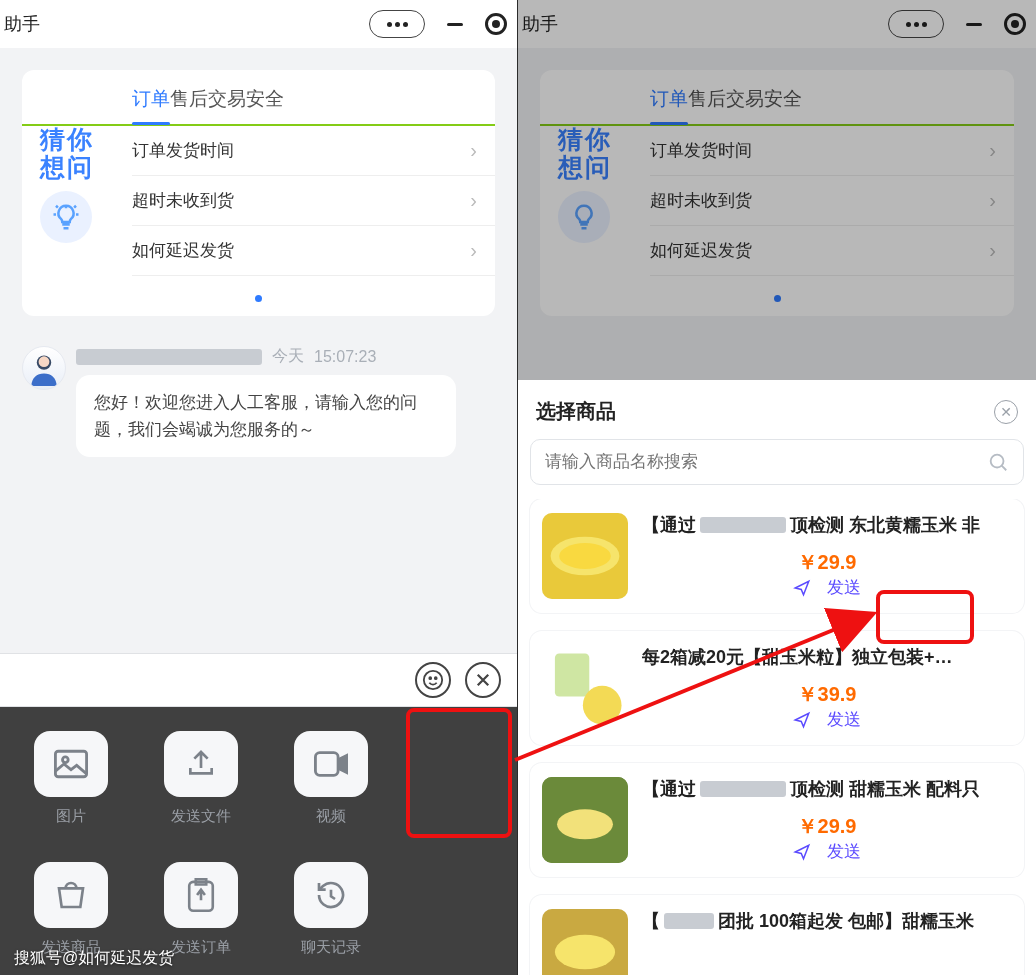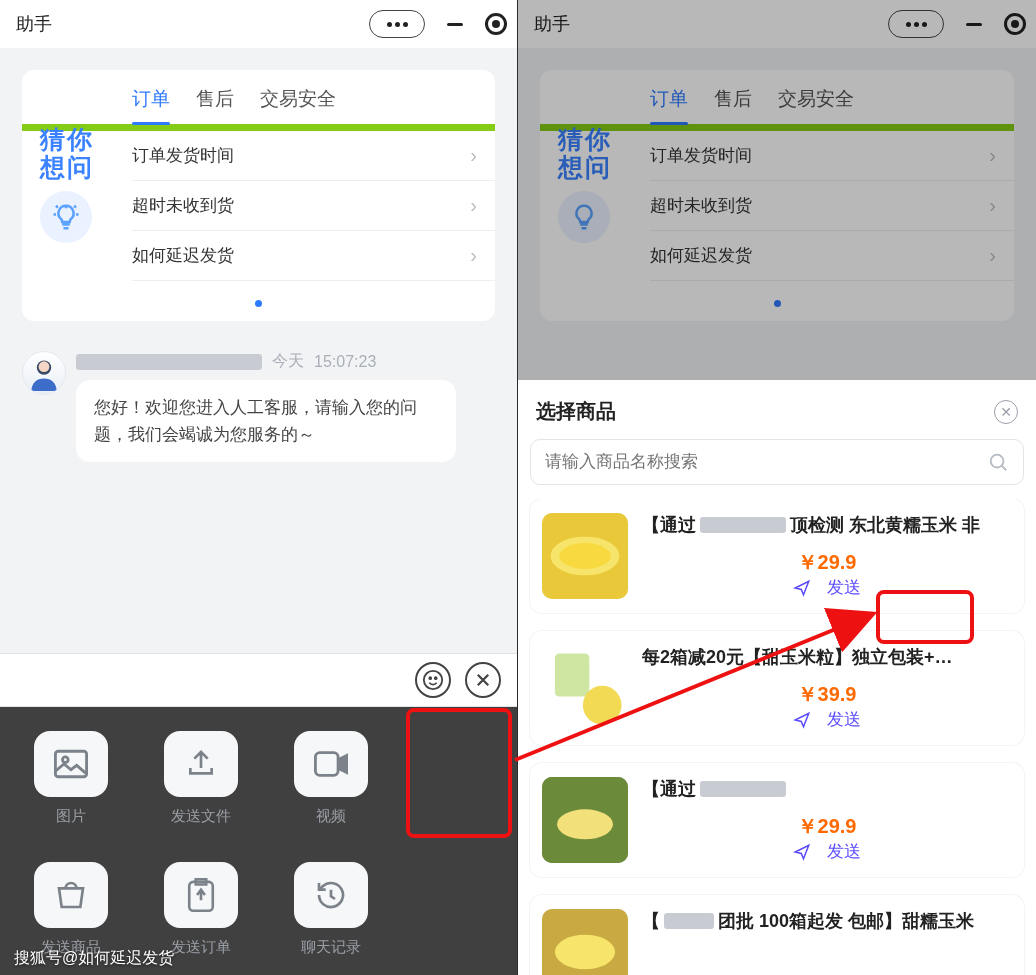--- a/index.html
+++ b/index.html
@@ -1,31 +1,31 @@
 <!DOCTYPE html>
 <html><head>
 <meta charset="utf-8">
 <style>
   * { box-sizing: border-box; margin: 0; padding: 0; }
   html, body { width: 1036px; height: 975px; font-family: "PingFang SC","Microsoft YaHei", Arial, sans-serif; background:#fff; overflow:hidden; position:relative;}
   .container{display:flex; width:1036px; height:975px;}
   .pane{ width:518px; height:975px; background:#f2f3f5; position:relative; border-right:1px solid #2b2b2b;}
   .pane.right{border-right:none;}
   
-  .winbar{ height:48px; background:#fff; display:flex; align-items:center; justify-content:space-between; padding:0 10px 0 16px;}
+  .winbar{ height:48px; background:#fff; display:flex; align-items:center; justify-content:space-between; padding:0 10px 0 4px;}
   .winbar .title{font-size:18px; color:#222; padding-left:0;}
   .wincontrols{display:flex; gap:22px; align-items:center;}
   .cap{ width:56px; height:28px; border-radius:16px; border:1px solid #444; display:flex; align-items:center; justify-content:center; gap:3px;}
   .cap .d{width:5px;height:5px;background:#222;border-radius:50%;}
   .dash{width:16px;height:3px;background:#222;border-radius:2px;}
   .circleo{width:22px;height:22px;border:3px solid #222;border-radius:50%; position:relative;}
   .circleo::after{content:"";position:absolute;width:8px;height:8px;background:#222;border-radius:50%;top:4px;left:4px;}
   
   .card{ margin:22px 22px 0 22px; background:#fff; border-radius:12px; padding-bottom:40px; position:relative;}
-  .tabs{display:flex; gap:26px; padding:16px 0 0 110px; border-bottom:7px solid #84cc16;}
+  .tabs{display:flex; padding:16px 0 0 110px; border-bottom:2px solid #84cc16;}
   .tab{font-size:19px;color:#555; padding-bottom:12px; position:relative; cursor:pointer;}
   .tab.active{color:#2f7bff;}
   .tab.active::after{content:"";position:absolute;left:0;right:0;bottom:-1px;height:3px;background:#2f7bff;border-radius:2px;}
   .guess{position:absolute; left:18px; top:56px; width:72px;}
   .guess-text{color:#3a82ff;font-size:25px;font-weight:600;letter-spacing:2px;line-height:1.1;}
   .bulb{margin-top:10px;width:52px;height:52px;border-radius:50%;background:#eaf1ff;display:flex;align-items:center;justify-content:center;}
   .bulb svg{width:30px;height:30px;}
   .flist{margin-left:110px;}
   .frow{display:flex;align-items:center;justify-content:space-between;height:50px;border-bottom:1px solid #eee; padding-right:18px; font-size:17px;color:#333;cursor:pointer;}
   .chev{color:#bbb;font-size:20px;}
@@ -340,20 +340,21 @@
              <div class="thumb" style="background:#6b8a3a;">
               <svg viewBox="0 0 40 40">
                 <rect width="40" height="40" fill="#6b8a3a"></rect>
                 <ellipse cx="20" cy="22" rx="13" ry="7" fill="#f2e17a"></ellipse>
               </svg>
             </div>
              <div class="pbody">
                <div class="pt1">
                 <span>【通过</span>
                 <span class="gray" style="width:86px;height:16px"></span>
+                <span>顶检测 甜糯玉米 配料只</span>
               </div>
                <div class="prow2">
                 <span class="price">￥29.9</span>
                  <span class="sendbtn">
                   <svg viewBox="0 0 24 24" fill="none" stroke="#5b4bff" stroke-width="2">
                     <path d="M3 12l18-9-7 18-3-7z"></path>
                   </svg>
                   <span>发送</span>
                 </span>
                </div>

